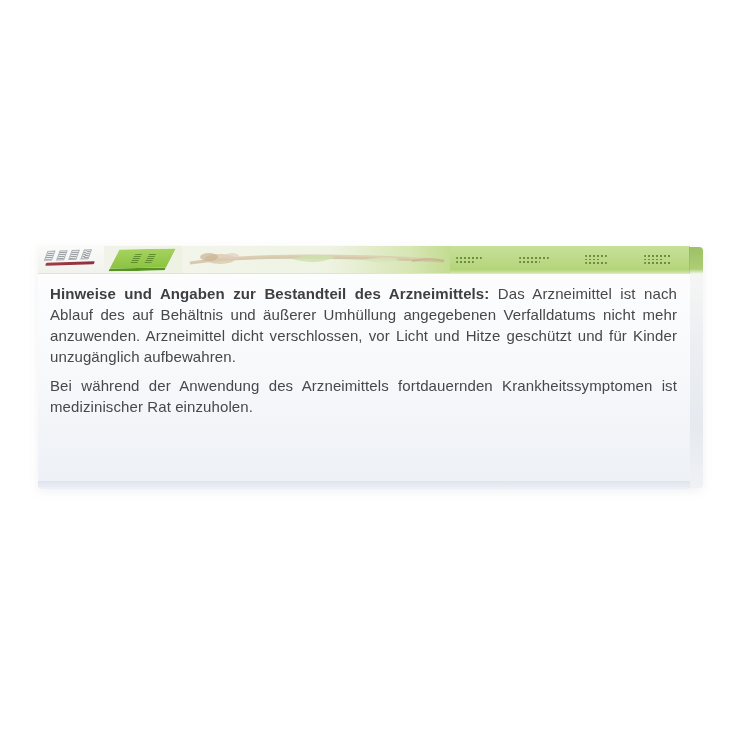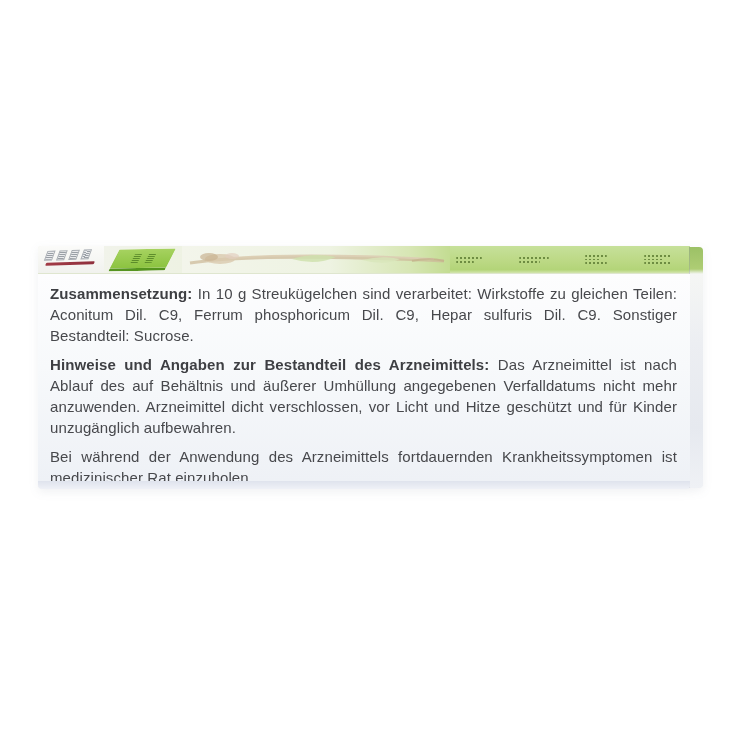--- a/index.html
+++ b/index.html
@@ -121,20 +121,19 @@
             <b></b>
             <b class="short"></b>
             <b></b>
           </div>
       </div>
     </div>
 
     <div class="side-edge"></div>
 
     <div class="face">
-      <p><span class="lead">Zusammensetzung:</span><span> In 10 g Streukügelchen sind verarbeitet: Wirkstoffe zu gleichen Teilen: Aconitum Dil. C9, Ferrum phosphoricum Dil. C9, Hepar sulfuris Dil. C9. Sonstiger Bestandteil: Sucrose.</span></p>
       <p><span class="lead">Hinweise und Angaben zur Bestandteil des Arzneimittels:</span><span> Das Arzneimittel ist nach Ablauf des auf Behältnis und äußerer Umhüllung angegebenen Verfalldatums nicht mehr anzuwenden. Arzneimittel dicht verschlossen, vor Licht und Hitze geschützt und für Kinder unzugänglich aufbewahren.</span></p>
       <p class="gap"><span class="lead"></span><span>Bei während der Anwendung des Arzneimittels fortdauernden Krankheitssymptomen ist medizinischer Rat einzuholen.</span></p>
     </div>
 
     <div class="bottom-edge"></div>
   </div>
 </div>
 
 </body></html>

